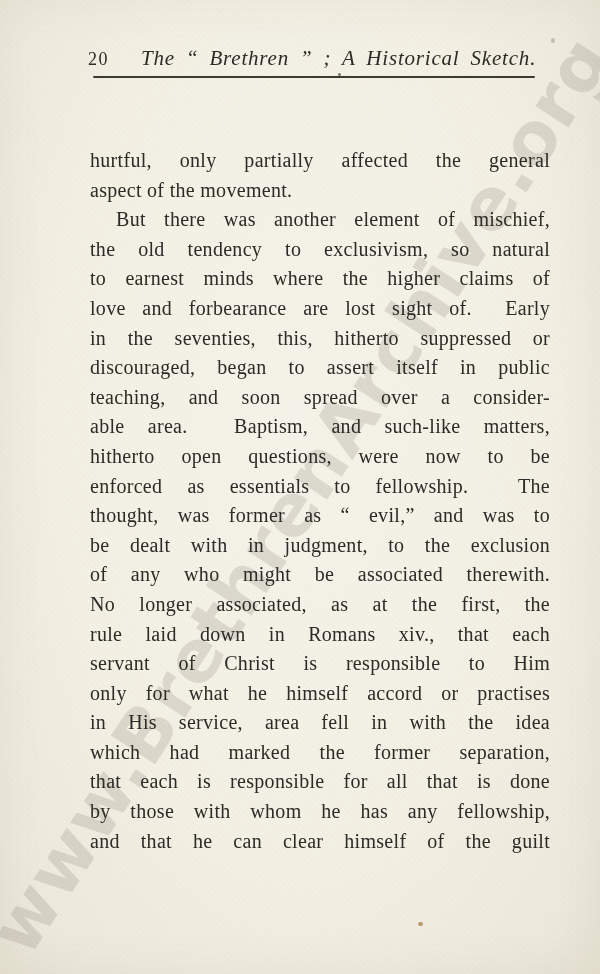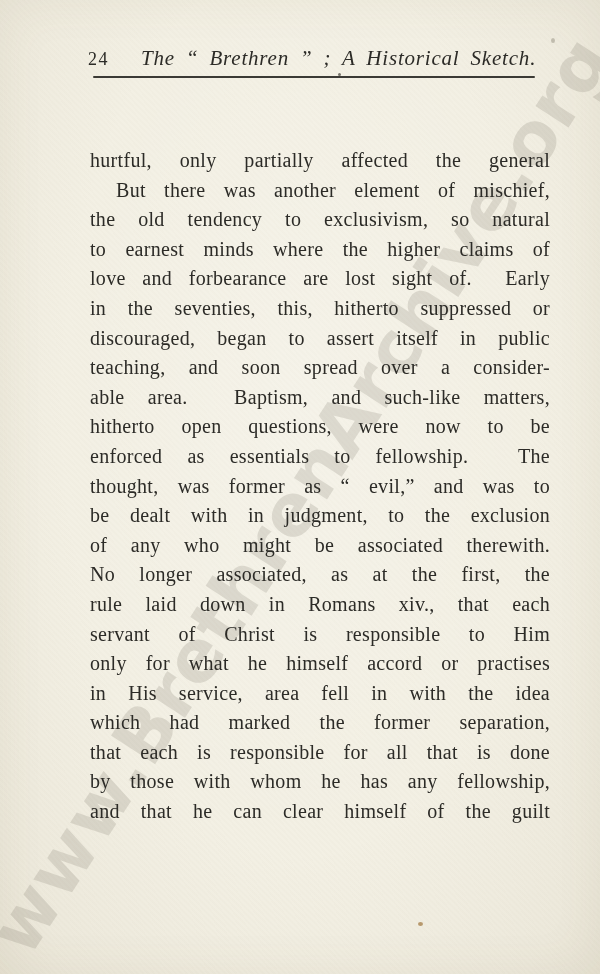--- a/index.html
+++ b/index.html
@@ -105,28 +105,29 @@
   }
 </style>
 </head>
 <body>
 
 <div class="page">
 
   <div class="watermark">www.BrethrenArchive.org</div>
 
   <div class="header">
-    <span class="page-number">24</span>
+    <span class="page-number">20</span>
     <span class="running-title">The “ Brethren ” ; A Historical Sketch.</span>
   </div>
 
   <div class="header-rule"></div>
 
   <div class="body-text">
       <div class="line">hurtful, only partially affected the general</div>
+      <div class="line para-end">aspect of the movement.</div>
       <div class="line indent">But there was another element of mischief,</div>
       <div class="line">the old tendency to exclusivism, so natural</div>
       <div class="line">to earnest minds where the higher claims of</div>
       <div class="line">love and forbearance are lost sight of.&nbsp; Early</div>
       <div class="line">in the seventies, this, hitherto suppressed or</div>
       <div class="line">discouraged, began to assert itself in public</div>
       <div class="line">teaching, and soon spread over a consider-</div>
       <div class="line">able area.&nbsp; Baptism, and such-like matters,</div>
       <div class="line">hitherto open questions, were now to be</div>
       <div class="line">enforced as essentials to fellowship.&nbsp; The</div>

